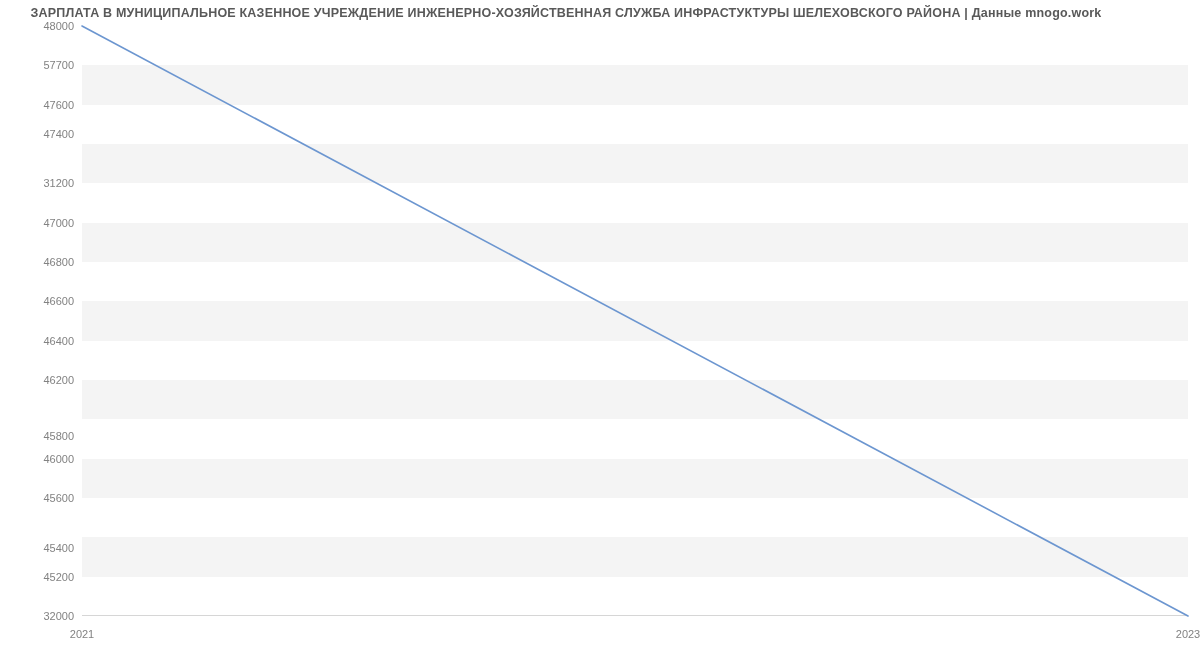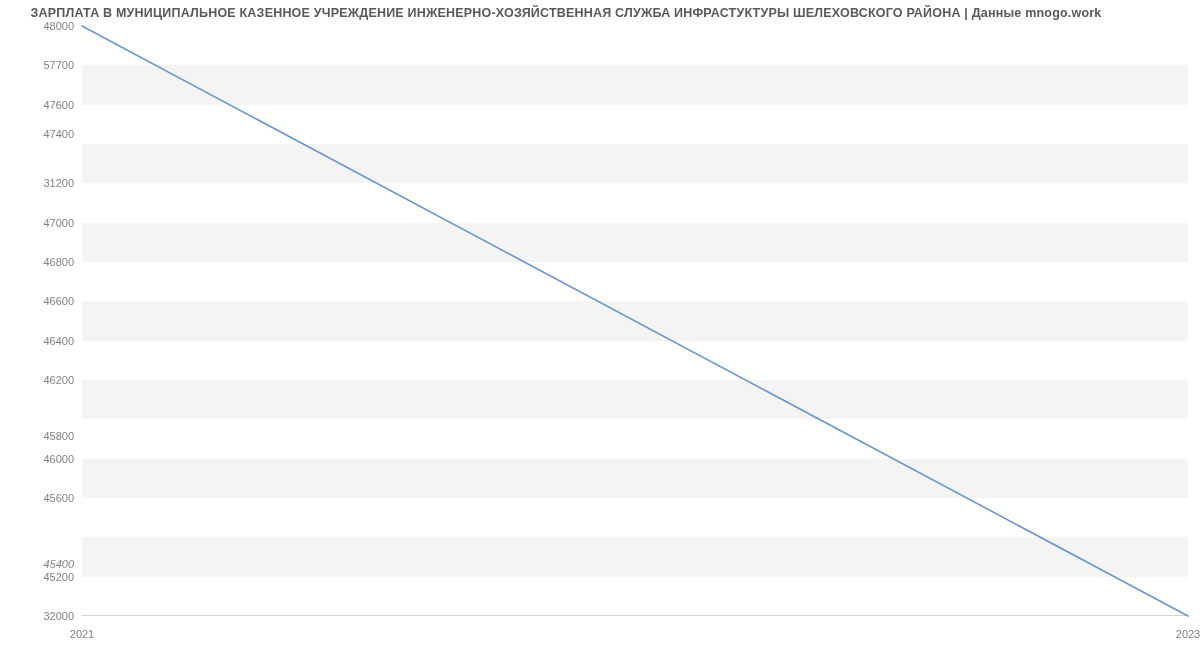--- a/index.html
+++ b/index.html
@@ -89,21 +89,21 @@
       <div class="grid-band" style="top: 275.333px; height: 39.3333px;"></div>
       <div class="grid-band" style="top: 354px; height: 39.3333px;"></div>
       <div class="grid-band" style="top: 432.667px; height: 39.3333px;"></div>
       <div class="grid-band" style="top: 511.333px; height: 39.3333px;"></div>
     <div class="axis-line-x"></div>
     <svg class="line-layer" viewBox="0 0 1106 590" preserveAspectRatio="none">
       <path id="series-path" class="series-line" d="M0.00 0.00 L1106.00 590.00"></path>
     </svg>
   <div class="y-tick" style="top: 590px;">32000</div>
       <div class="y-tick" style="top: 550.667px; text-align: center;">45200</div>
-      <div class="y-tick" style="top: 538px; font-style: italic;">45400</div>
+      <div class="y-tick" style="top: 522px;">45400</div>
       <div class="y-tick" style="top: 472px;">45600</div>
       <div class="y-tick" style="top: 410px;">45800</div>
       <div class="y-tick" style="top: 393.333px; margin-top: 40px;">46000</div>
       <div class="y-tick" style="top: 354px;">46200</div>
       <div class="y-tick" style="top: 314.667px;">46400</div>
       <div class="y-tick" style="top: 275.333px;">46600</div>
       <div class="y-tick" style="top: 236px;">46800</div>
       <div class="y-tick" style="top: 196.667px;">47000</div>
       <div class="y-tick" style="top: 157.333px;">31200</div>
       <div class="y-tick" style="top: 108px;">47400</div>

